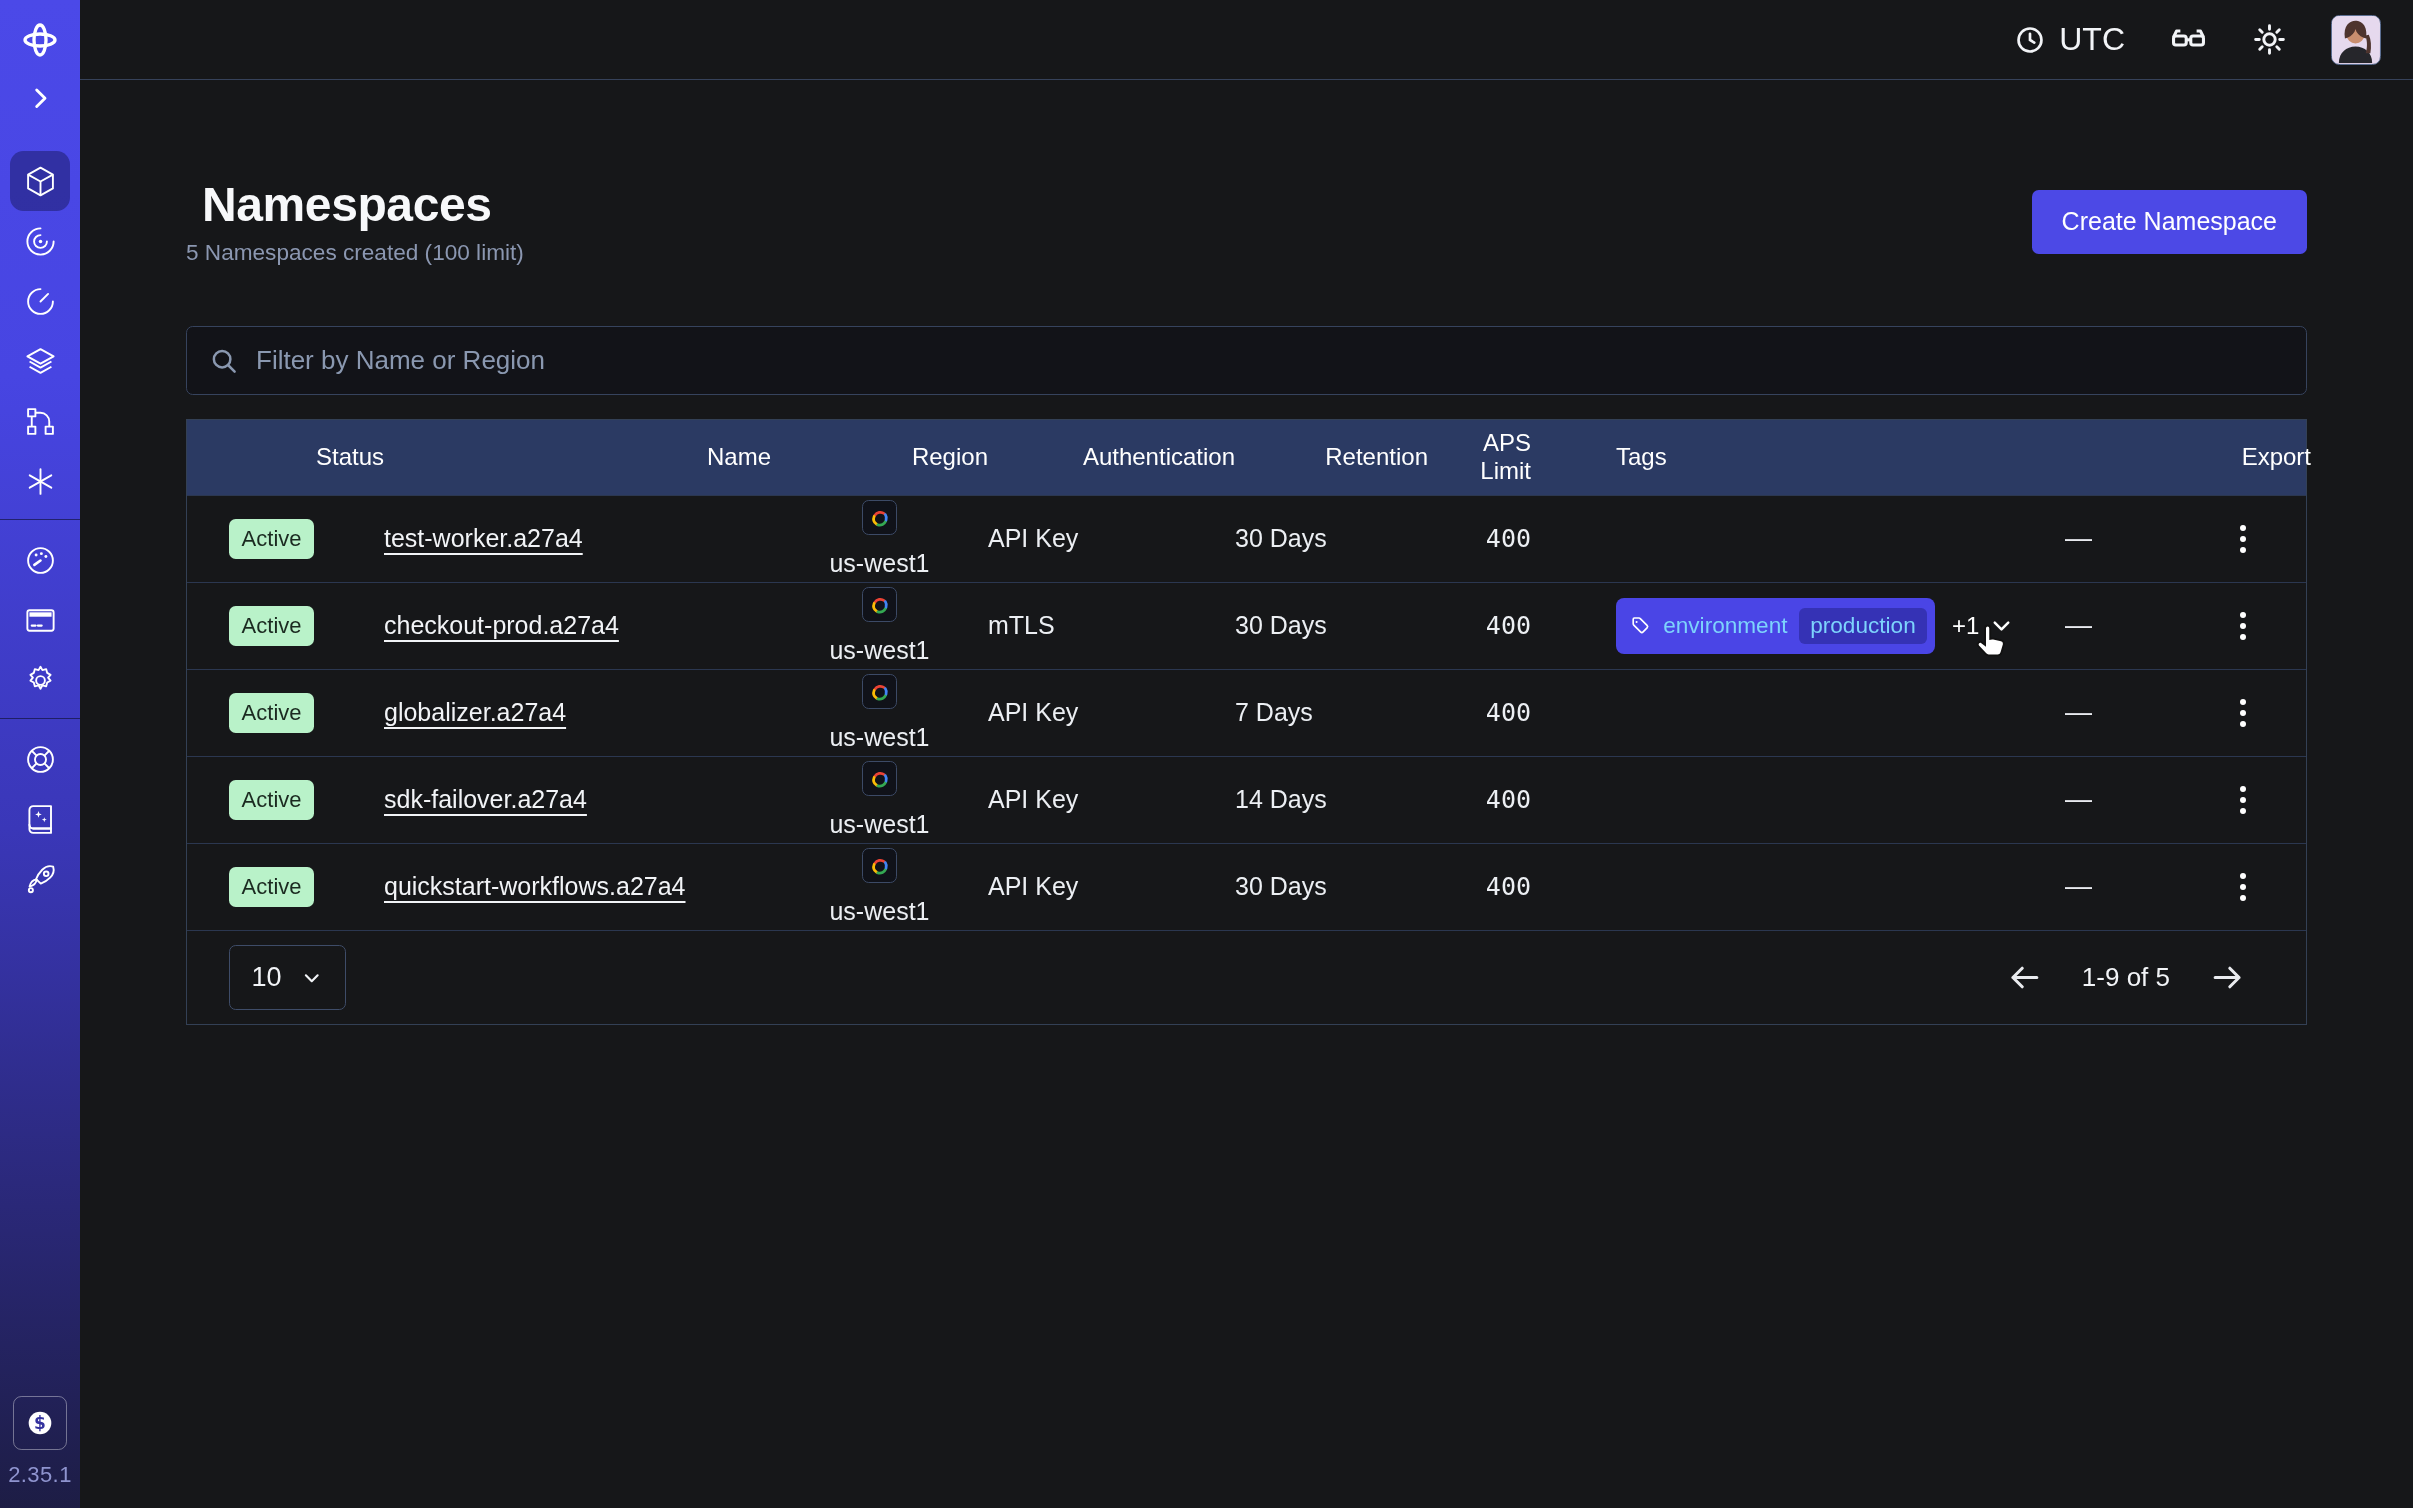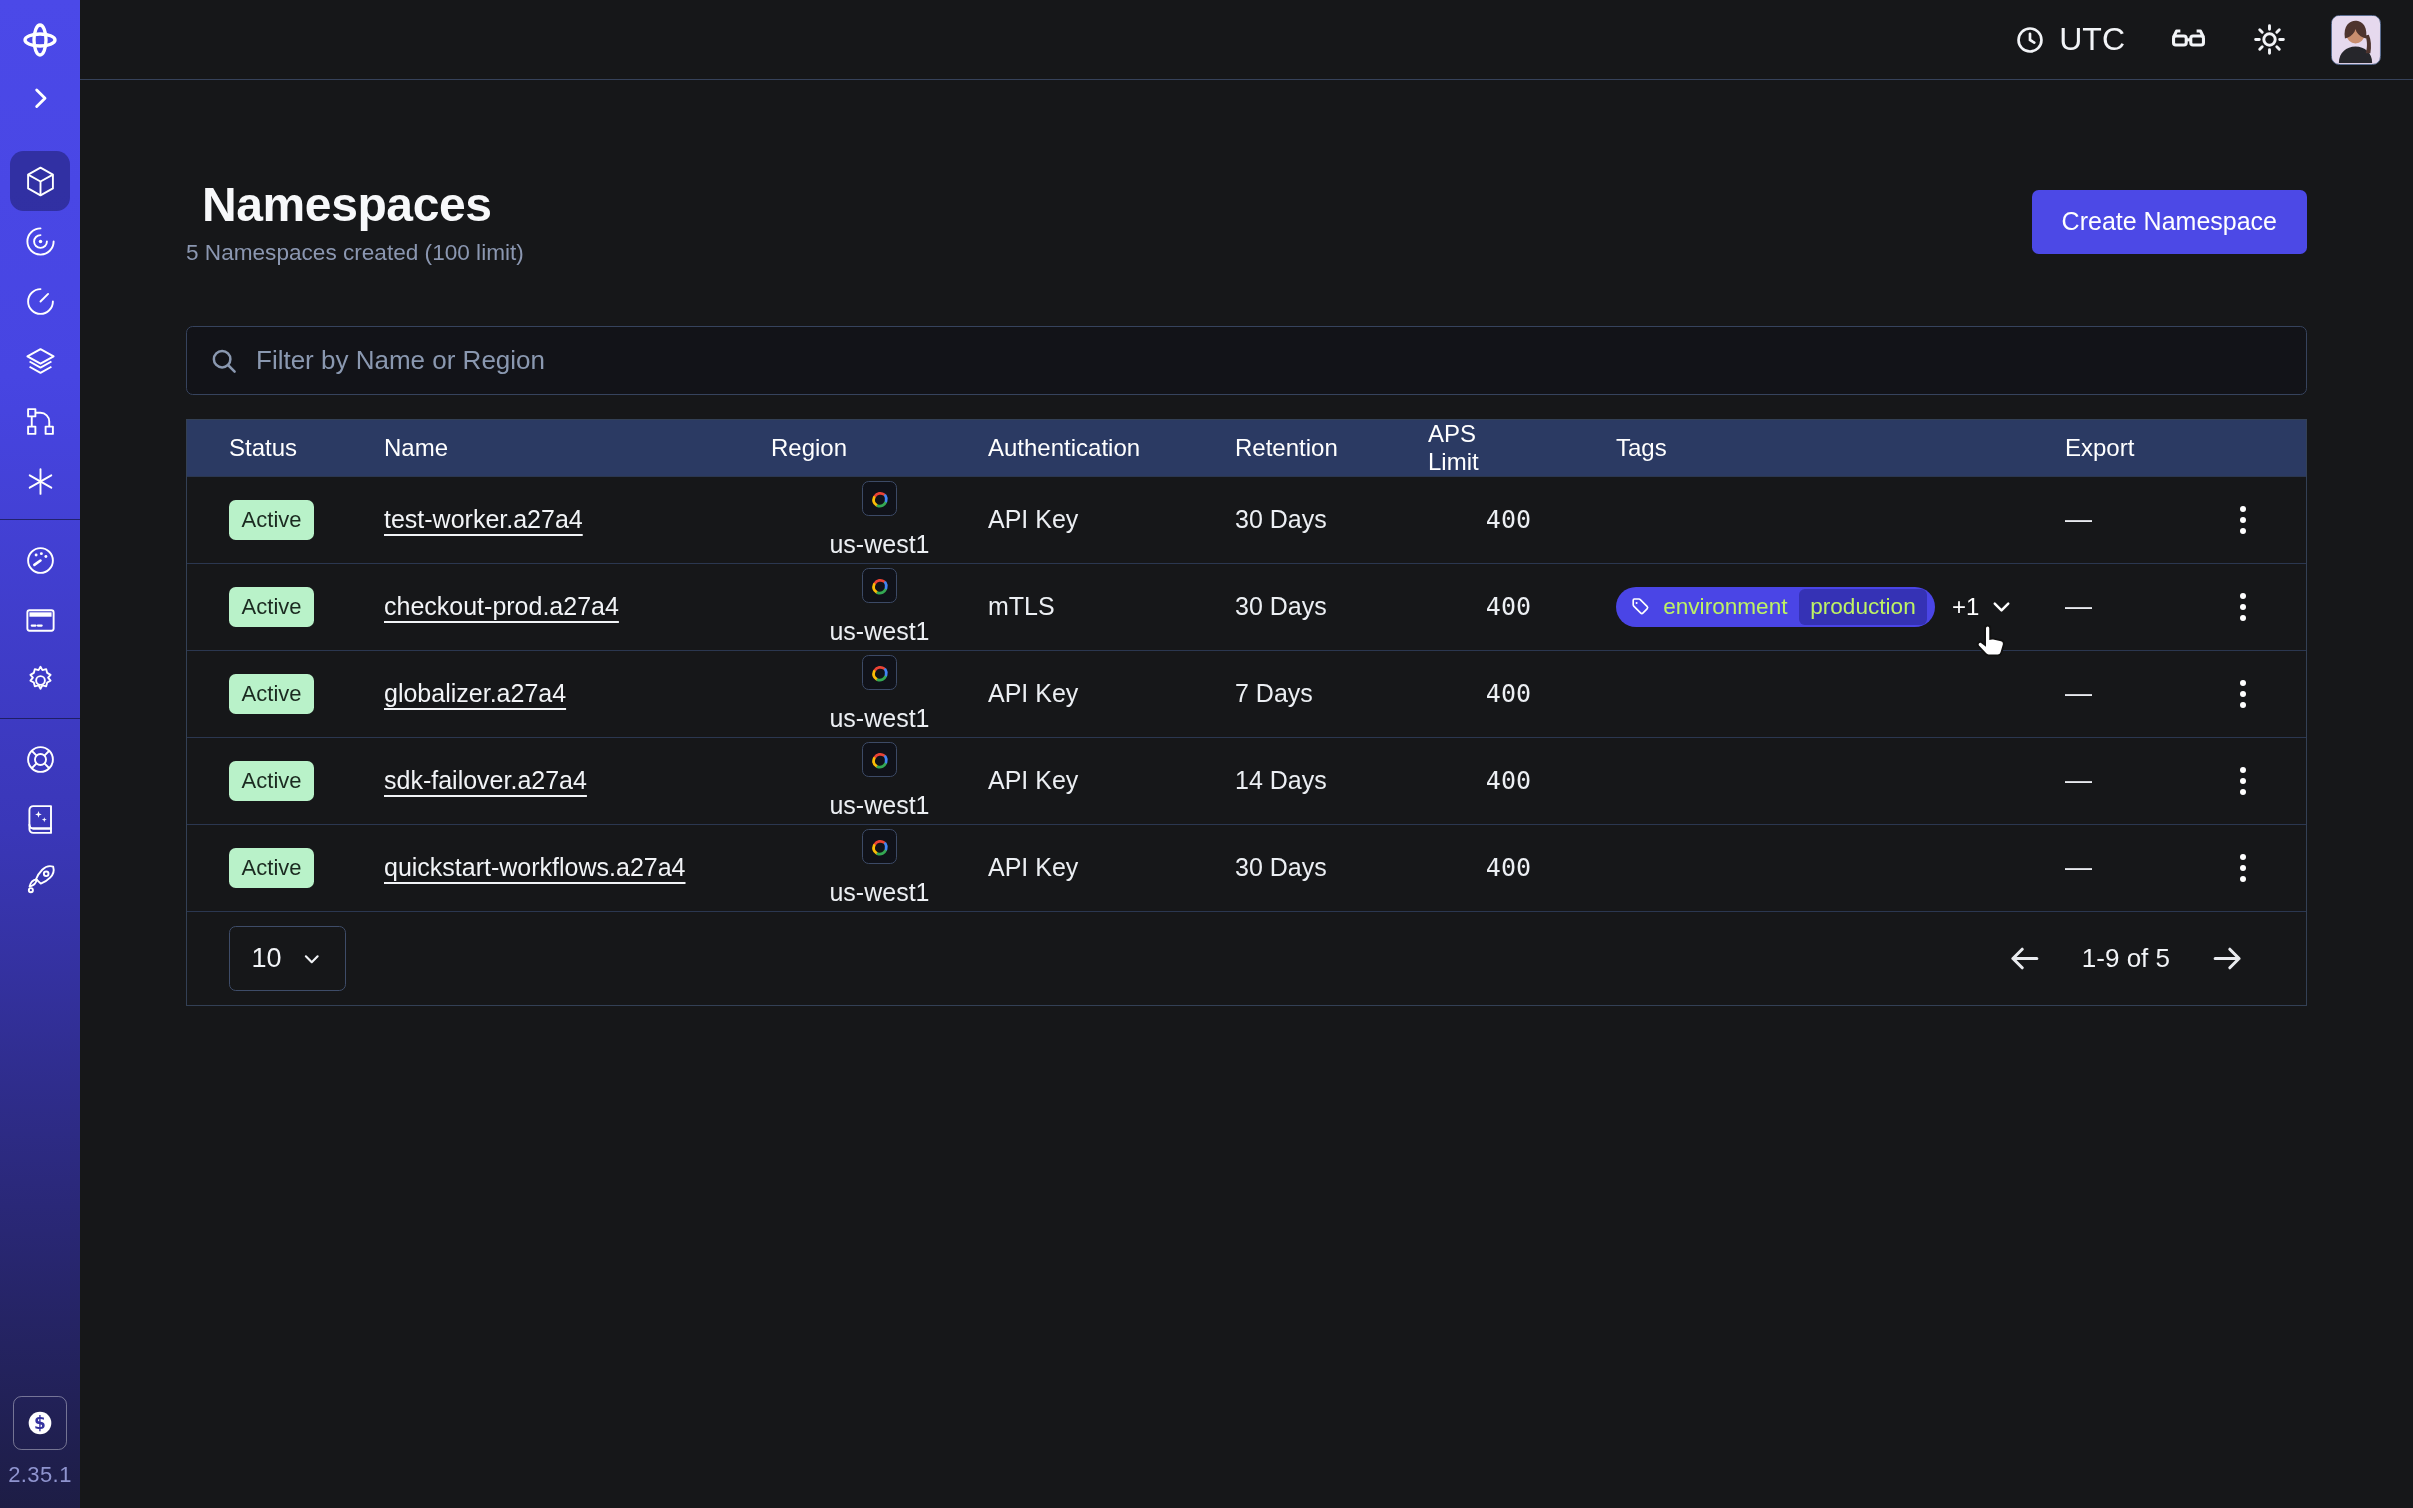--- a/index.html
+++ b/index.html
@@ -68,43 +68,43 @@
   .searchbar input::placeholder { color:#8a98b0; }
 
   
   .table { margin-top:23.5px; border:1.7px solid #334055; }
   .thead, .trow, .tfoot-grid { width:100%; }
   .thead, .trow {
     display:grid;
     grid-template-columns:197px 387px 217px 247px 193px 103px 534px 246px;
     align-items:center;
   }
-  .thead { height:56px; background:#2b3a63; color:#ffffff; font-size:24px; font-weight:500; }
+  .thead { height:75px; background:#2b3a63; color:#ffffff; font-size:24px; font-weight:500;text-align:right; }
   .trow { height:87px; border-top:1.7px solid #2b3750; font-size:25px; }
   .trow:first-of-type { border-top:none; }
   .cell { min-width:0; }
   .c-status { padding-left:42px; }
   .c-tags { padding-left:85px; display:flex; align-items:center; }
   .c-aps { text-align:right; }
   .c-export { display:flex; align-items:center; justify-content:space-between; padding-right:60px; }
   .mono { font-family:"DejaVu Sans Mono","Liberation Mono",monospace; }
 
   .badge {
     display:inline-block; background:#b9f2c9; color:#1b2a20; border-radius:6.7px;
     padding:6.7px 12.6px; font-size:22px; font-weight:500;
   }
   .nslink { color:#f2f4f7; text-decoration:underline; text-underline-offset:5.9px; text-decoration-thickness:1.7px; cursor:pointer; }
   .c-region { display:flex; align-items:center; gap:13.4px;flex-direction:column; }
   .gcp-tile {
     width:35px; height:35px; border:1.7px solid #3c4a66; border-radius:6.7px; background:#101219;
     display:flex; align-items:center; justify-content:center; flex:0 0 35px;
   }
   .tagpill {
-    display:inline-flex; align-items:center; gap:11px; height:40px; border-radius:20px;
-    background:#4a45e6; color:#bef264; padding:0 7.5px 0 14.2px; font-size:22.6px; cursor:pointer;
+    display:inline-flex; align-items:center; gap:11px; height:56px; border-radius:8px;
+    background:#4a45e6; color:#7dd3fc; padding:0 7.5px 0 14.2px; font-size:22.6px; cursor:pointer;
   }
   .tagval { background:rgba(15,15,90,.35); border-radius:5.9px; padding:5px 11.7px; }
   .tagmore { font-size:24px; color:#fff; margin-left:17px; }
   .tag-expand { background:none; border:none; cursor:pointer; margin-left:8.4px; display:flex; align-items:center; }
   .dash { font-size:27px; color:#e8eaee; }
   .kebab { background:none; border:none; cursor:pointer; display:flex; flex-direction:column; gap:5px; padding:5px; }
   .kebab i { width:5.9px; height:5.9px; border-radius:50%; background:#ffffff; display:block; }
 
   .tfoot { height:94px; border-top:1.7px solid #2b3750; display:flex; align-items:center; justify-content:space-between; padding:0 60px 0 42px; }
   .pagesize {

